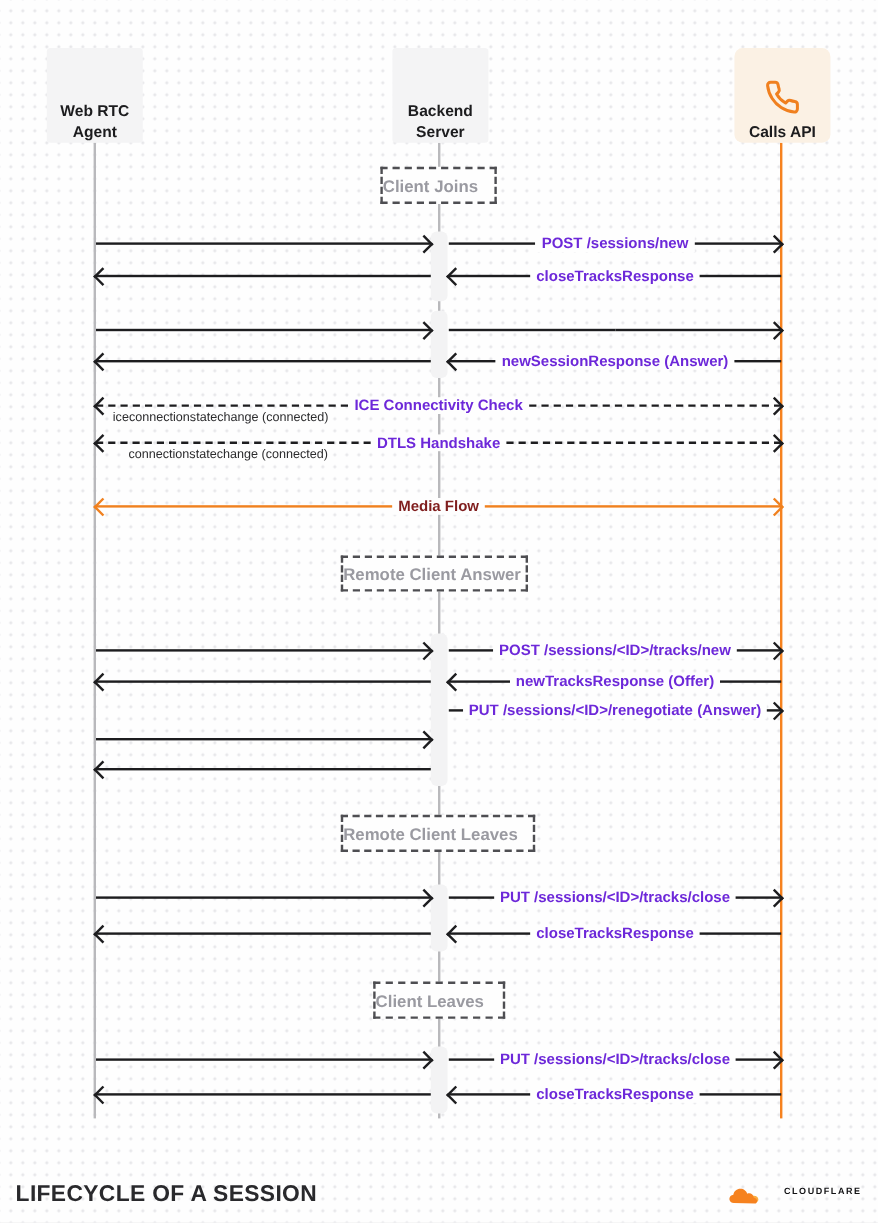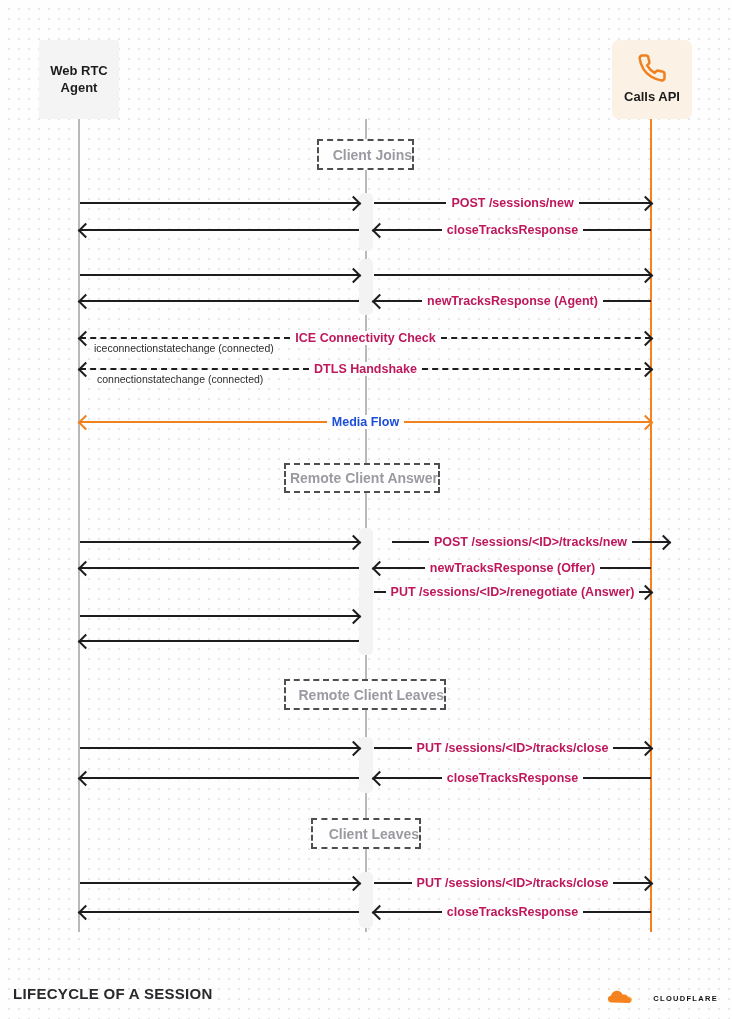--- a/index.html
+++ b/index.html
@@ -8,80 +8,83 @@
     background-color:#FEFEFE;
     background-image:radial-gradient(circle,#E7E7EA 1.2px,transparent 1.4px);
     background-size:10px 10px;background-position:4px 4px;
     font-family:"Liberation Sans","DejaVu Sans",sans-serif;
     overflow:hidden;
   }
   
   .actor{
     position:absolute;top:40px;width:80px;height:79px;
     background:#F4F4F5;border-radius:3px;
-    display:flex;flex-direction:column;align-items:center;justify-content:center;
+    display:flex;flex-direction:column;align-items:center;justify-content:flex-end;
     font-size:13px;font-weight:700;color:#1C1C1E;text-align:center;line-height:1.3;
   }
   .actor.calls{background:#FBF1E4;border-radius:7px;}
   .actor .icon{margin-bottom:6px;line-height:0;}
   
   .lifeline{position:absolute;top:119px;height:813px;width:2px;background:#B9B9BC;}
   .lifeline.orange{background:#F6821F;}
   
   .bar{position:absolute;left:359px;width:14px;background:#F3F3F4;border-radius:5px;}
   
   .phase{
     position:absolute;border:2px dashed #4E4E52;background:#FEFEFE;
-    display:flex;align-items:center;justify-content:flex-end;
+    display:flex;align-items:center;justify-content:flex-start;
     color:#9A9AA1;font-size:14px;font-weight:600;white-space:nowrap;
   }
   
   .msg{position:absolute;display:flex;align-items:center;height:16px;}
   .seg{flex:1 1 0;height:0;border-top:2.5px solid #1D1D1F;}
   .msg.dashed .seg{border-top-style:dashed;}
   .lbl{
-    flex:0 0 auto;font-size:12.5px;font-weight:700;color:#be185d;
+    flex:0 0 auto;font-size:12.5px;font-weight:700;color:#6d28d9;
     padding:0 5px;background:#FEFEFE;white-space:nowrap;
   }
   .head{flex:0 0 auto;width:9px;height:9px;
     border-top:2.5px solid #1D1D1F;border-right:2.5px solid #1D1D1F;}
   .head.r{transform:rotate(45deg);margin-left:-11px;}
   .head.l{transform:rotate(225deg);margin-right:-11px;}
   .msg.orange .seg,.msg.orange .head{border-color:#F0811F;}
-  .msg.orange .lbl{color:#1d4ed8;}
+  .msg.orange .lbl{color:#7f1d1d;}
   
   .event{
     position:absolute;font-size:10.5px;color:#2C2C2E;background:#FEFEFE;
     padding:0 2px;white-space:nowrap;
   }
   
   .footer-title{
-    position:absolute;left:13px;top:985px;font-size:15px;font-weight:700;
+    position:absolute;left:13px;top:985px;font-size:19px;font-weight:700;
     color:#29292C;letter-spacing:0.3px;white-space:nowrap;
   }
-  .brand{position:absolute;right:14px;top:988px;display:flex;align-items:flex-end;gap:20px;}
+  .brand{position:absolute;right:14px;top:988px;display:flex;align-items:flex-start;gap:20px;}
   .brand .word{font-size:7.5px;font-weight:700;letter-spacing:1.3px;color:#121214;padding-bottom:2px;}
 </style>
 </head>
 <body>
 
 <div class="canvas">
 
   <div class="lifeline" style="left:78px"></div>
   <div class="lifeline" style="left:365px"></div>
   <div class="lifeline orange" style="left:650px"></div>
 
   <div class="bar" style="top:193px;height:58px"></div>
   <div class="bar" style="top:259px;height:56px"></div>
   <div class="bar" style="top:528px;height:127px"></div>
   <div class="bar" style="top:737px;height:56px"></div>
   <div class="bar" style="top:872px;height:56px"></div>
 
   <div class="actor" style="left:39px">
     <span>Web RTC Agent</span>
+  </div>
+  <div class="actor" style="left:327px">
+    <span>Backend Server</span>
   </div>
   <div class="actor calls" style="left:612px">
     <span class="icon">
       <svg width="30" height="30" viewBox="0 0 24 24" fill="none" stroke="#F0801F" stroke-width="2" stroke-linecap="round" stroke-linejoin="round">
         <path d="M22 16.92v3a2 2 0 0 1-2.18 2 19.79 19.79 0 0 1-8.63-3.07 19.5 19.5 0 0 1-6-6 19.79 19.79 0 0 1-3.07-8.67A2 2 0 0 1 4.11 2h3a2 2 0 0 1 2 1.72 12.84 12.84 0 0 0 .7 2.81 2 2 0 0 1-.45 2.11L8.09 9.91a16 16 0 0 0 6 6l1.27-1.27a2 2 0 0 1 2.11-.45 12.84 12.84 0 0 0 2.81.7A2 2 0 0 1 22 16.92z"></path>
       </svg>
     </span>
     <span>Calls API</span>
   </div>
 
@@ -130,55 +133,55 @@
       <span class="head r"></span>
   </div>
 
   <div class="msg" style="left:80px;top:293px;width:279px">
     <span class="head l"></span>
       <span class="seg"></span>
   </div>
   <div class="msg" style="left:374px;top:293px;width:277px">
     <span class="head l"></span>
       <span class="seg"></span>
-    <span class="lbl">newTracksResponse (Agent)</span>
+    <span class="lbl">newSessionResponse (Answer)</span>
     <span class="seg"></span>
   </div>
 
   <div class="msg dashed" style="left:80px;top:330px;width:571px">
     <span class="head l"></span>
       <span class="seg"></span>
     <span class="lbl">ICE Connectivity Check</span>
     <span class="seg"></span>
       <span class="head r"></span>
   </div>
   <div class="event" style="left:92px;top:342px">iceconnectionstatechange (connected)</div>
 
   <div class="msg dashed" style="left:80px;top:361px;width:571px">
     <span class="head l"></span>
       <span class="seg"></span>
     <span class="lbl">DTLS Handshake</span>
     <span class="seg"></span>
       <span class="head r"></span>
   </div>
-  <div class="event" style="left:95px;top:373px">connectionstatechange (connected)</div>
+  <div class="event" style="left:105px;top:373px">connectionstatechange (connected)</div>
 
   <div class="msg orange" style="left:80px;top:414px;width:571px">
     <span class="head l"></span>
       <span class="seg"></span>
     <span class="lbl">Media Flow</span>
     <span class="seg"></span>
       <span class="head r"></span>
   </div>
 
   <div class="msg" style="left:80px;top:534px;width:279px">
     <span class="seg"></span>
       <span class="head r"></span>
   </div>
-  <div class="msg" style="left:392px;top:534px;width:277px">
+  <div class="msg" style="left:374px;top:534px;width:277px">
     <span class="seg"></span>
     <span class="lbl">POST /sessions/&lt;ID&gt;/tracks/new</span>
     <span class="seg"></span>
       <span class="head r"></span>
   </div>
 
   <div class="msg" style="left:80px;top:560px;width:279px">
     <span class="head l"></span>
       <span class="seg"></span>
   </div>

